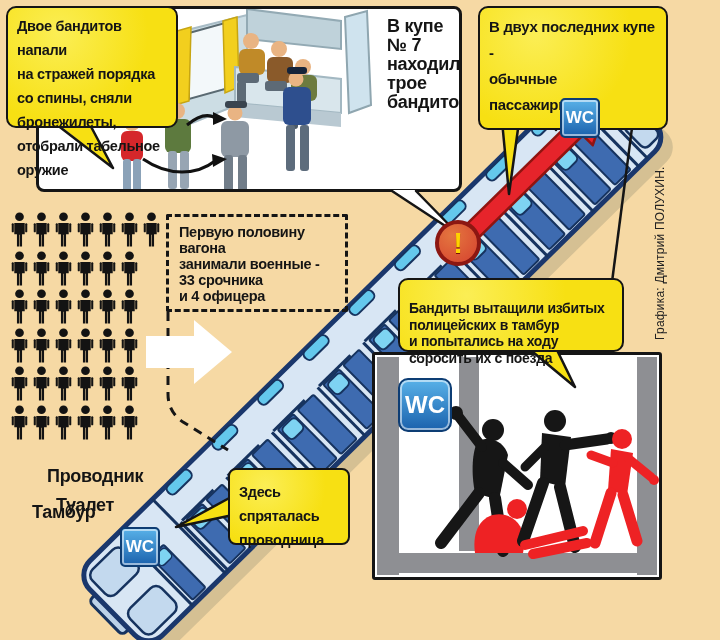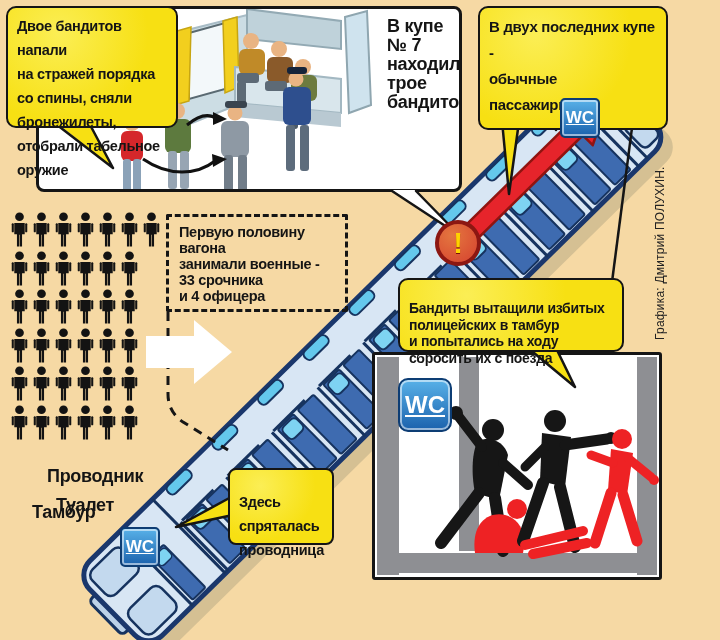--- a/index.html
+++ b/index.html
@@ -40,21 +40,20 @@
     font-weight:bold;white-space:pre-line;
     font-size:14.5px;line-height:16px;letter-spacing:-0.3px;padding:7px 10px;
   }
   .wc{
     position:absolute;z-index:6;display:flex;align-items:center;justify-content:center;
     color:#fff;font-weight:bold;letter-spacing:0;
     background:linear-gradient(180deg,var(--wc-top),var(--wc-bottom));
     border:2px solid #0d3d74;border-radius:5px;
     box-shadow:inset 0 0 0 2px rgba(255,255,255,.55);
     box-sizing:border-box;
-    text-decoration:underline;
   }
   .alert{
     position:absolute;z-index:6;left:435px;top:220px;width:46px;height:46px;
     border-radius:50%;border:4px solid var(--alert-ring);box-sizing:border-box;
     background:radial-gradient(circle at 35% 30%, #e4763f 0%, var(--alert-fill) 75%);
     display:flex;align-items:center;justify-content:center;
     color:var(--alert-glyph);font-weight:bold;font-size:29px;
     text-shadow:0 1px 0 #7a1208;
   }
   .credit{
@@ -280,21 +279,21 @@
 <div class="dashed-box" style="left:166px;top:214px;width:182px;height:98px">Первую половину вагона
 занимали военные -
 33 срочника
 и 4 офицера</div>
 
 <div class="callout" style="left:398px;top:278px;width:226px;height:74px;line-height:16.5px;font-size:14px;padding:20px 9px">Бандиты вытащили избитых
 полицейских в тамбур
 и попытались на ходу
 сбросить их с поезда</div>
 
-<div class="callout" style="left:228px;top:468px;width:106px;height:77px;border-radius:8px;padding:20px 9px">Здесь
+<div class="callout" style="left:228px;top:468px;width:122px;height:77px;border-radius:8px;padding:10px 9px">Здесь
 спряталась
 проводница</div>
 
 <div class="note label-provodnik">Проводник</div>
 <div class="note label-toilet">Туалет</div>
 <div class="note label-tambour">Тамбур</div>
 
 <div class="wc" style="left:120px;top:527px;width:40px;height:40px;font-size:17px">WC</div>
 <div class="wc" style="left:560px;top:98px;width:40px;height:40px;font-size:17px">WC</div>
 

